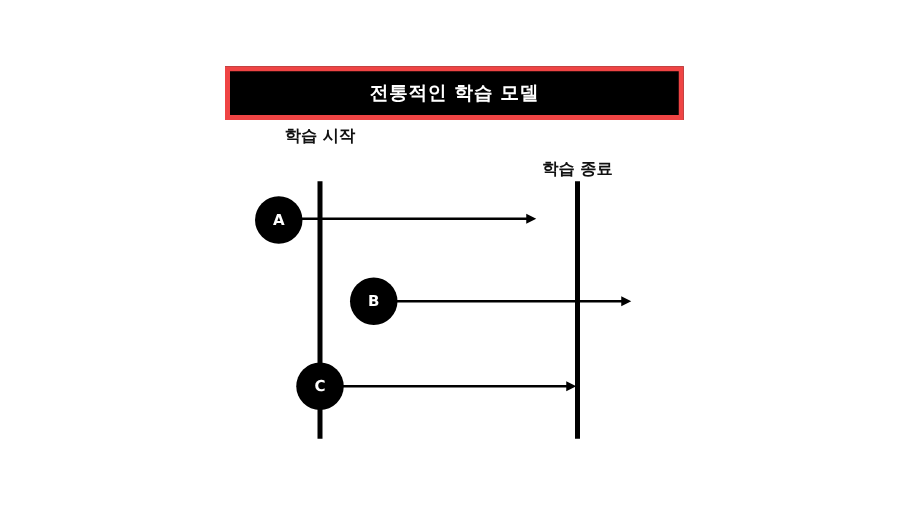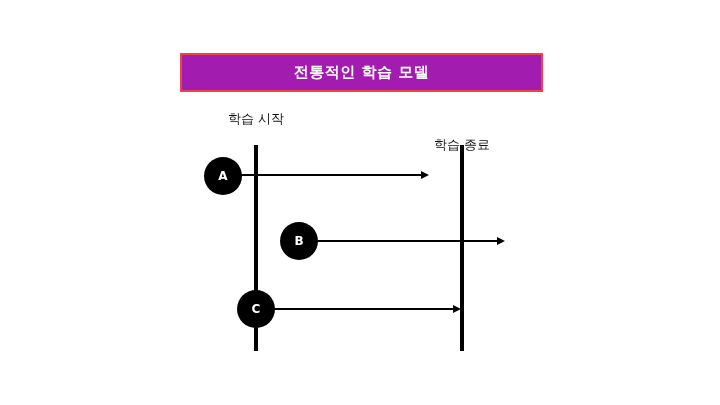--- a/index.html
+++ b/index.html
@@ -1,22 +1,22 @@
 <!DOCTYPE html>
 <html><head>
   <meta charset="utf-8">
   <style>
     html, body { margin: 0; padding: 0; background: #ffffff; }
     body { width: 720px; height: 405px; position: relative; overflow: hidden;
            font-family: "DejaVu Sans", "Liberation Sans", sans-serif; }
     .title-bar { position: absolute; left: 180px; top: 53px; width: 359px; height: 35px;
-                 background: #a21caf; border: 2px solid #ef4444; box-sizing: content-box;
+                 background: #000000; border: 4px solid #ef4444; box-sizing: content-box;
                  display: flex; align-items: center; justify-content: center; }
     .title-text { color: #ffffff; font-weight: bold; font-size: 15px; letter-spacing: 0.5px; }
-    .col-label { position: absolute; top: 110px; font-weight: normal; font-size: 13px; color: #111;
+    .col-label { position: absolute; top: 100px; font-weight: bold; font-size: 13px; color: #111;
                  transform: translateX(-50%); white-space: nowrap; }
     .vline { position: absolute; width: 4px; background: #000; }
     .hline { position: absolute; height: 2px; background: #000; }
     .arrowhead { position: absolute; width: 0; height: 0;
                  border-top: 4px solid transparent; border-bottom: 4px solid transparent;
                  border-left: 8px solid #000; }
     .node { position: absolute; width: 38px; height: 38px; border-radius: 50%; background: #000;
             color: #fff; font-weight: bold; font-size: 12px;
             display: flex; align-items: center; justify-content: center; }
   </style>

